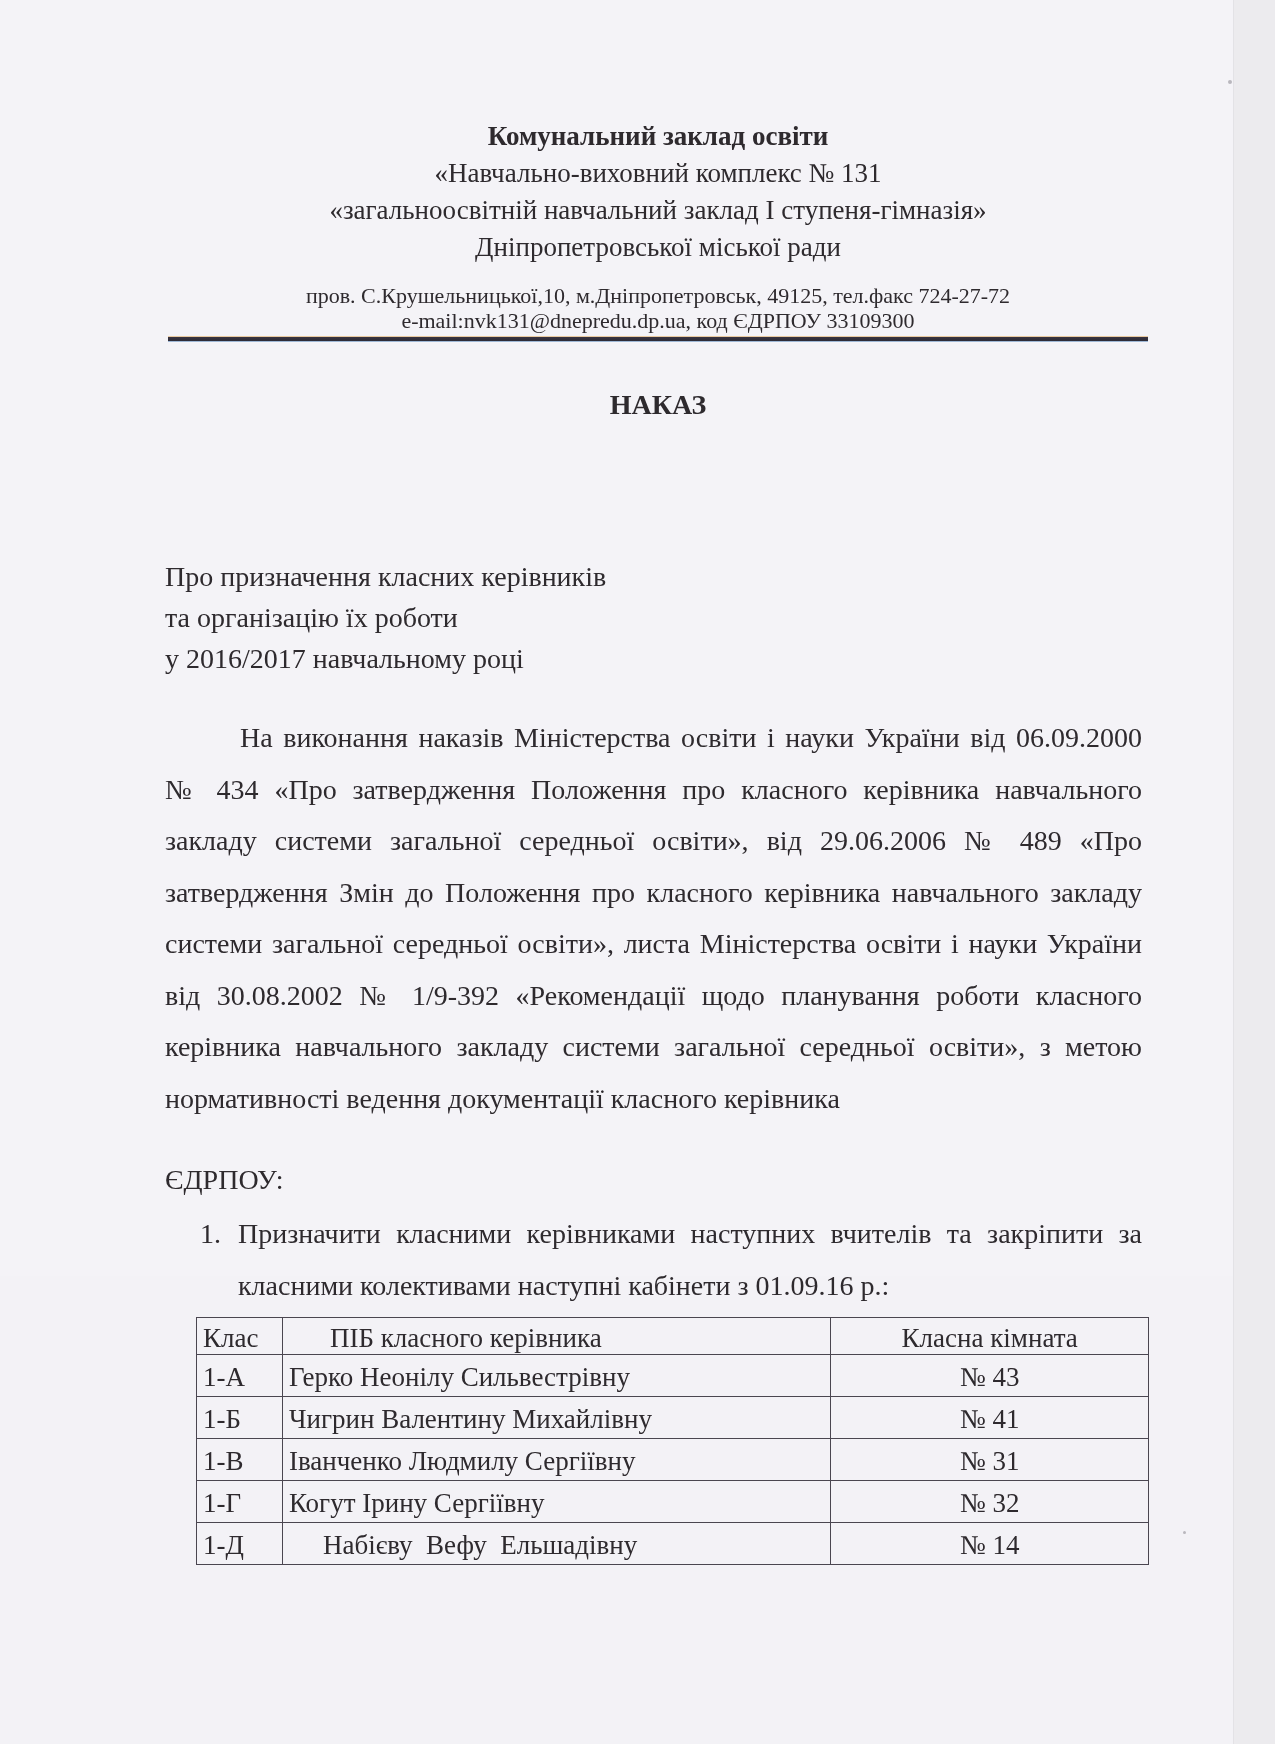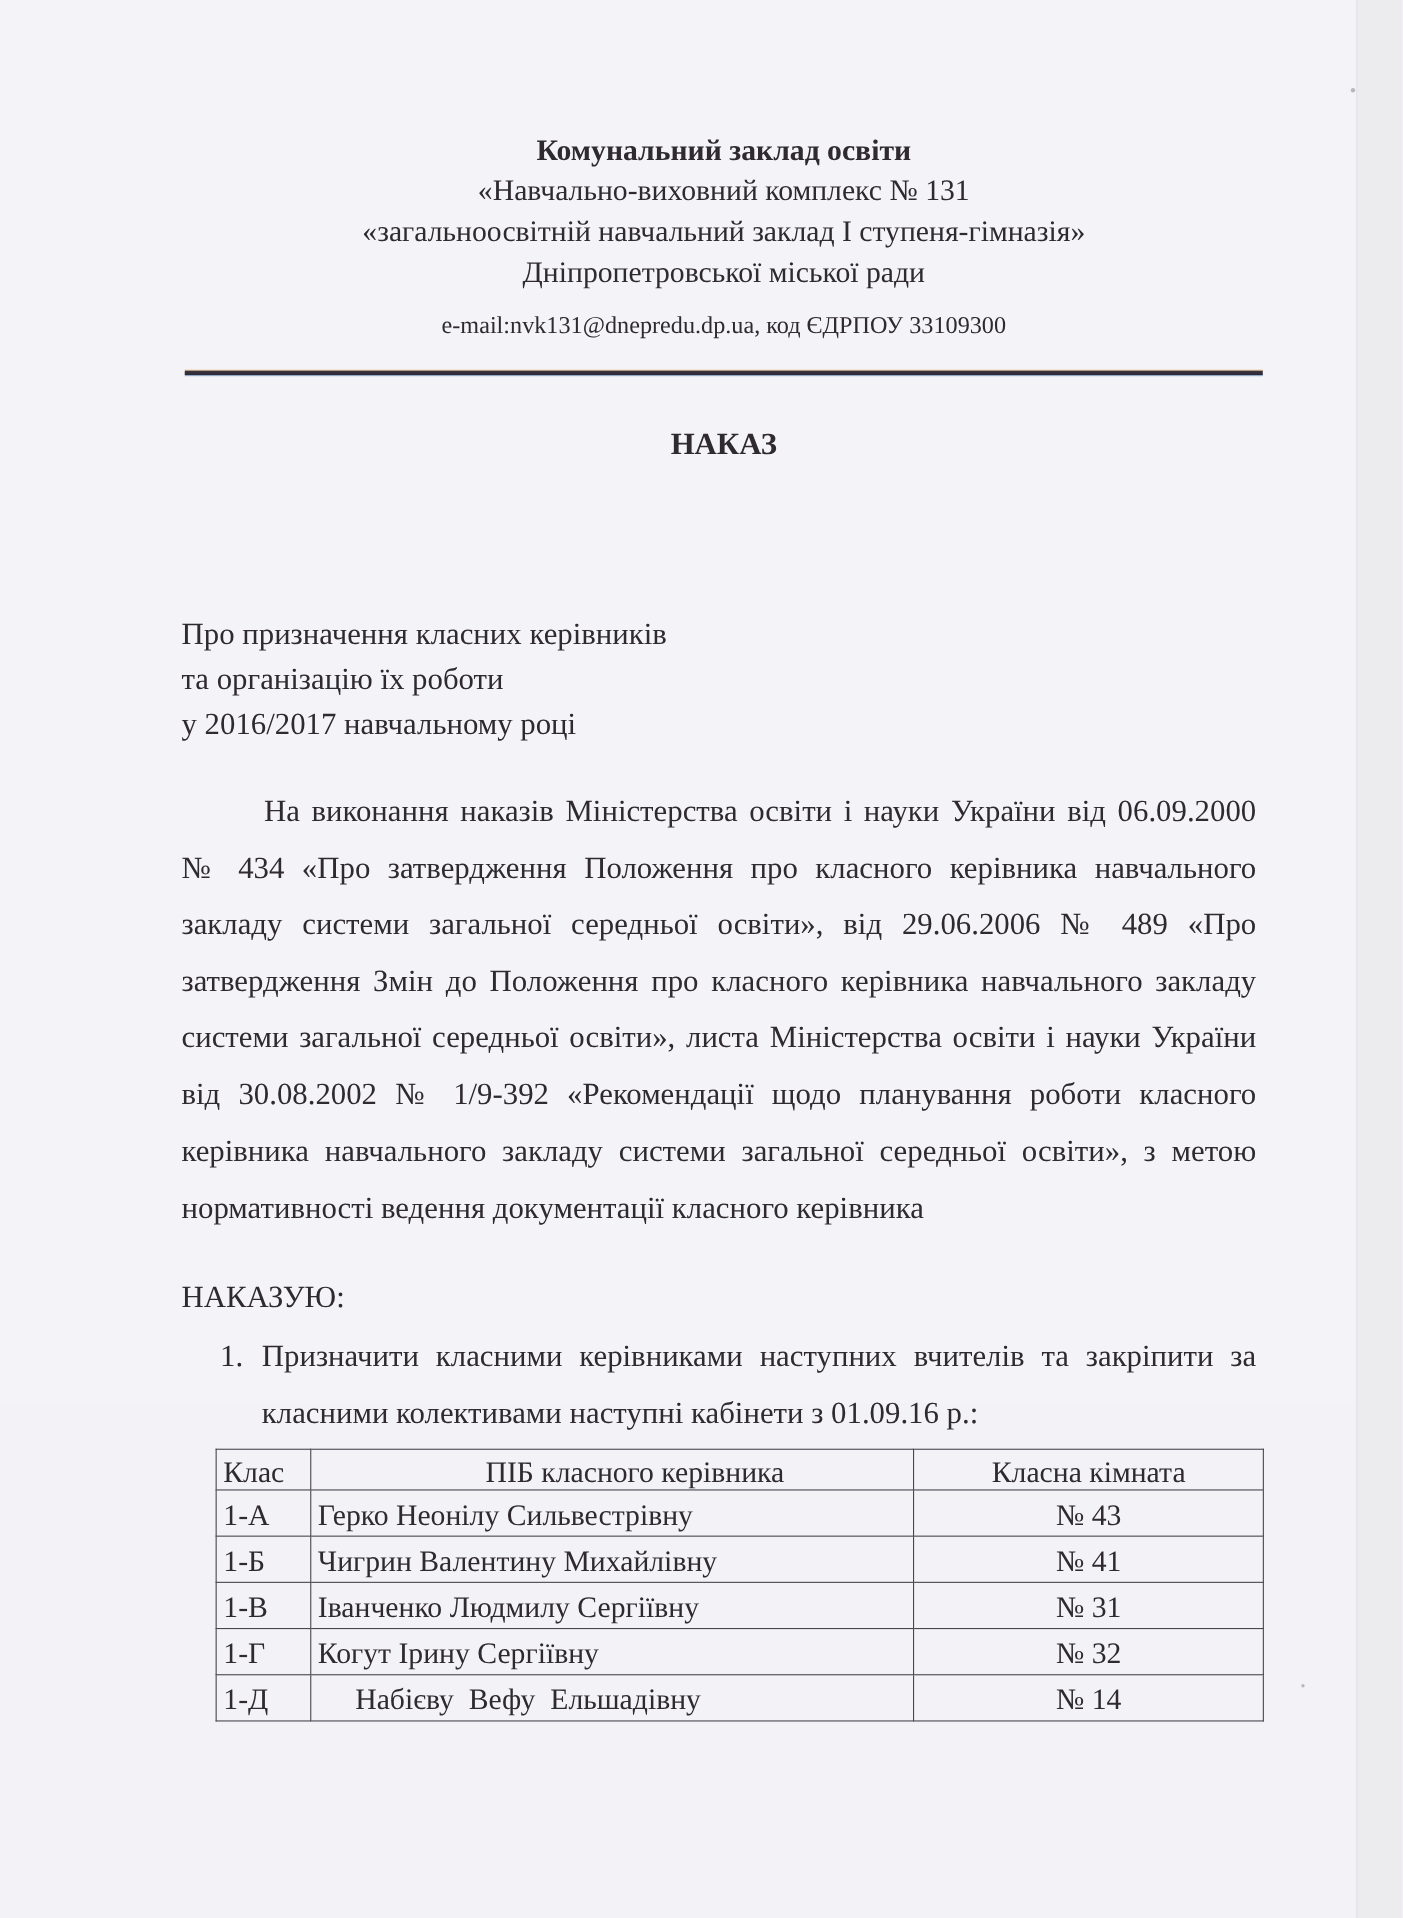--- a/index.html
+++ b/index.html
@@ -157,55 +157,56 @@
       font-weight: normal;
       line-height: 30px;
       padding: 3px 6px 0 6px;
       white-space: nowrap;
       vertical-align: middle;
     }
     .assign-table tr.head th { height: 37px; }
     .col-class { width: 86px; text-align: left; }
     .col-name { width: 549px; }
     .col-room { width: 318px; text-align: center; }
-    .assign-table th.col-name { text-align: center; padding-left: 47px; }
+    .assign-table th.col-name { text-align: left; padding-left: 47px; }
   </style>
 </head>
 <body>
 
 <div class="page">
 
   <div class="speck" style="left:1228px;top:80px;"></div>
   <div class="speck" style="left:1183px;top:1531px;width:3px;height:3px;"></div>
 
   <div class="letterhead">
     <div class="lh-line bold">Комунальний заклад освіти</div>
     <div class="lh-line">«Навчально-виховний комплекс № 131</div>
     <div class="lh-line">«загальноосвітній навчальний заклад І ступеня-гімназія»</div>
     <div class="lh-line">Дніпропетровської міської ради</div>
   </div>
 
   <div class="lh-contacts">
+    <div>пров. С.Крушельницької,10, м.Дніпропетровськ, 49125, тел.факс 724-27-72</div>
     <div>e-mail:nvk131@dnepredu.dp.ua,  код ЄДРПОУ 33109300</div>
   </div>
 
   <div class="hr-rule"></div>
 
   <div class="order-title">НАКАЗ</div>
 
 
   <div class="subject">
     <div>Про призначення класних керівників</div>
     <div>та організацію їх роботи</div>
     <div>у 2016/2017 навчальному році</div>
   </div>
 
   <div class="body-para">На виконання наказів Міністерства освіти і науки України від 06.09.2000 № 434 «Про затвердження Положення про класного керівника навчального закладу системи загальної середньої освіти», від 29.06.2006 № 489 «Про затвердження Змін до Положення про класного керівника навчального закладу системи загальної середньої освіти», листа Міністерства освіти і науки України від 30.08.2002 № 1/9-392 «Рекомендації щодо планування роботи класного керівника навчального закладу системи загальної середньої освіти», з метою нормативності ведення документації класного керівника</div>
 
-  <div class="order-word">НАКАЗУЮ:</div>
+  <div class="order-word">ЄДРПОУ:</div>
 
   <div class="order-item">
     <span class="num">1.</span>
     <span>Призначити класними керівниками наступних вчителів та закріпити за класними колективами наступні кабінети з 01.09.16 р.:</span>
   </div>
 
   <table class="assign-table">
     <tbody>
         <tr class="head">
       <th class="col-class">Клас</th>

